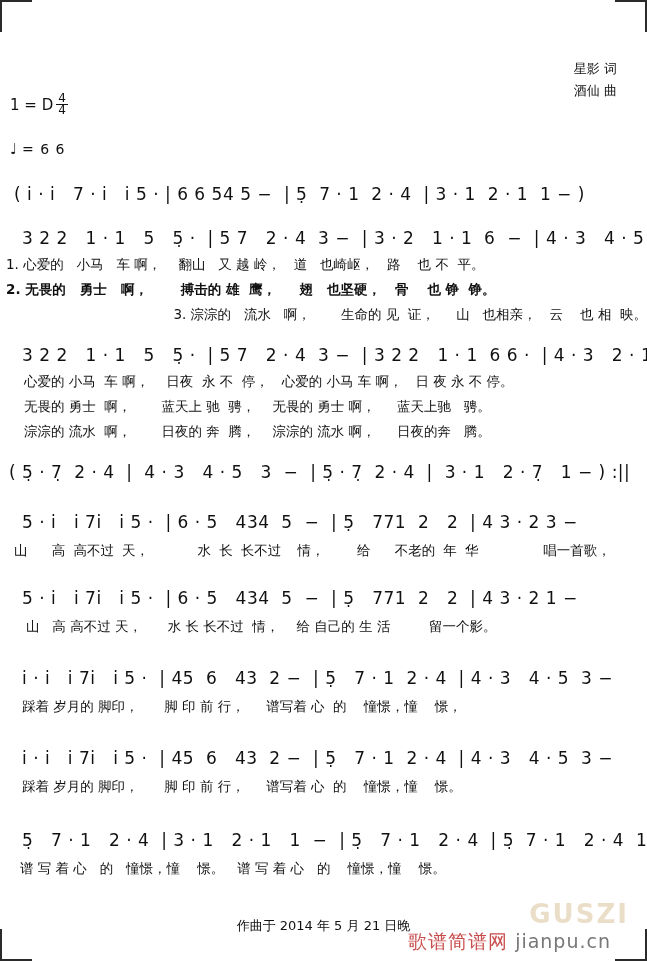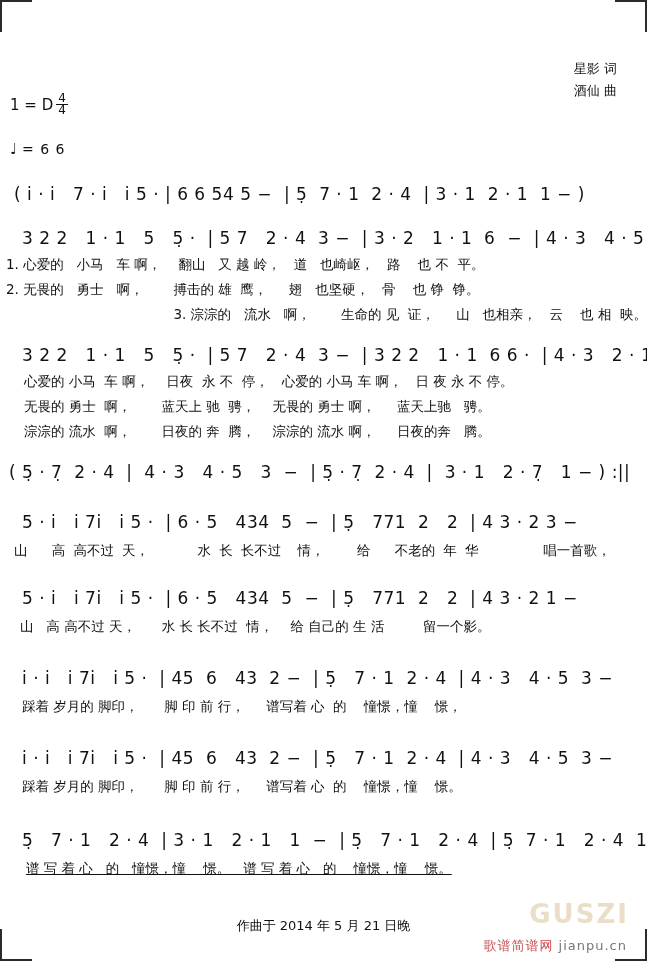--- a/index.html
+++ b/index.html
@@ -63,22 +63,22 @@
   .footer{
     position:absolute;bottom:26px;left:0;width:647px;
     text-align:center;font-size:13px;color:#111;
   }
   .wm1{
     position:absolute;right:18px;bottom:32px;
     font-size:26px;color:#e8d9c0;font-weight:bold;letter-spacing:2px;
     opacity:.85;
   }
   .wm2{
-    position:absolute;right:20px;bottom:6px;
-    font-size:13px;color:#c94f4f;letter-spacing:1px;
+    position:absolute;right:36px;bottom:6px;
+    font-size:19px;color:#c94f4f;letter-spacing:1px;
   }
   .wm2 .gray{color:#777;}
   .corner{
     position:absolute;left:0;top:0;width:30px;height:30px;
     border-left:2px solid #2b2b2b;border-top:2px solid #2b2b2b;
   }
   .corner.tr{left:auto;right:0;border-left:none;border-right:2px solid #2b2b2b;}
   .corner.bl{top:auto;bottom:0;border-top:none;border-bottom:2px solid #2b2b2b;}
   .corner.br{top:auto;bottom:0;left:auto;right:0;border-top:none;border-left:none;border-bottom:2px solid #2b2b2b;border-right:2px solid #2b2b2b;}
 </style>
@@ -111,21 +111,21 @@
     <span>= 6 6</span>
   </div>
 
   <div class="line" style="top:184px;">
     <div class="notes" style="padding-left:14px;">( i · i   7 · i   i 5 · | 6 6 54 5 −  | 5̣  7 · 1  2 · 4  | 3 · 1  2 · 1  1 − )</div>
   </div>
 
   <div class="line" style="top:228px;">
     <div class="notes" style="padding-left:22px;">3 2 2   1 · 1   5   5̣ ·  | 5 7   2 · 4  3 −  | 3 · 2   1 · 1  6  −  | 4 · 3   4 · 5  2 −</div>
     <div class="lyr" style="padding-left:6px;margin-top:8px;">1. 心爱的   小马   车 啊，    翻山   又 越 岭，   道   也崎岖，   路    也 不  平。</div>
-    <div class="lyr" style="padding-left:6px;margin-top:7px;">2. 无畏的   勇士   啊，       搏击的 雄  鹰，     翅   也坚硬，   骨    也 铮  铮。</div>
+    <div class="lyr" style="padding-left:6px;margin-top:7px;font-weight:bold;">2. 无畏的   勇士   啊，       搏击的 雄  鹰，     翅   也坚硬，   骨    也 铮  铮。</div>
     <div class="lyr" style="padding-left:6px;margin-top:7px;text-align:right;">3. 淙淙的   流水   啊，       生命的 见  证，     山   也相亲，   云    也 相  映。</div>
   </div>
 
   <div class="line" style="top:345px;">
     <div class="notes" style="padding-left:22px;">3 2 2   1 · 1   5   5̣ ·  | 5 7   2 · 4  3 −  | 3 2 2   1 · 1  6 6 ·  | 4 · 3   2 · 1  1 −</div>
     <div class="lyr" style="padding-left:24px;margin-top:8px;">心爱的 小马  车 啊，    日夜  永 不  停，   心爱的 小马 车 啊，   日 夜 永 不 停。</div>
     <div class="lyr" style="padding-left:24px;margin-top:7px;">无畏的 勇士  啊，       蓝天上 驰  骋，    无畏的 勇士 啊，     蓝天上驰   骋。</div>
     <div class="lyr" style="padding-left:24px;margin-top:7px;">淙淙的 流水  啊，       日夜的 奔  腾，    淙淙的 流水 啊，     日夜的奔   腾。</div>
   </div>
 
@@ -133,36 +133,36 @@
     <div class="notes" style="padding-left:9px;">( 5̣ · 7̣  2 · 4  |  4 · 3   4 · 5   3  −  | 5̣ · 7̣  2 · 4  |  3 · 1   2 · 7̣   1 − ) :||</div>
   </div>
 
   <div class="line" style="top:512px;">
     <div class="notes" style="padding-left:22px;">5 · i   i 7i   i 5 ·  | 6 · 5   434  5  −  | 5̣   771  2   2  | 4 3 · 2 3 −</div>
     <div class="lyr" style="padding-left:14px;margin-top:10px;font-family:Liberation Mono, monospace;">山   高 高不过 天，      水 长 长不过  情，    给   不老的 年 华        唱一首歌，</div>
   </div>
 
   <div class="line" style="top:588px;">
     <div class="notes" style="padding-left:22px;">5 · i   i 7i   i 5 ·  | 6 · 5   434  5  −  | 5̣   771  2   2  | 4 3 · 2 1 −</div>
-    <div class="lyr" style="padding-left:20px;margin-top:10px;">山   高 高不过 天，      水 长 长不过  情，    给 自己的 生 活         留一个影。</div>
+    <div class="lyr" style="padding-left:26px;margin-top:10px;">山   高 高不过 天，      水 长 长不过  情，    给 自己的 生 活         留一个影。</div>
   </div>
 
   <div class="line" style="top:668px;">
     <div class="notes" style="padding-left:22px;">i · i   i 7i   i 5 ·  | 45  6   43  2 −  | 5̣   7 · 1  2 · 4  | 4 · 3   4 · 5  3 −</div>
     <div class="lyr" style="padding-left:22px;margin-top:10px;">踩着 岁月的 脚印，      脚 印 前 行，     谱写着 心  的    憧憬，憧    憬，</div>
   </div>
 
   <div class="line" style="top:748px;">
     <div class="notes" style="padding-left:22px;">i · i   i 7i   i 5 ·  | 45  6   43  2 −  | 5̣   7 · 1  2 · 4  | 4 · 3   4 · 5  3 −</div>
     <div class="lyr" style="padding-left:22px;margin-top:10px;">踩着 岁月的 脚印，      脚 印 前 行，     谱写着 心  的    憧憬，憧    憬。</div>
   </div>
 
   <div class="line" style="top:830px;">
     <div class="notes" style="padding-left:22px;">5̣   7 · 1   2 · 4  | 3 · 1   2 · 1   1  −  | 5̣   7 · 1   2 · 4  | 5̣  7 · 1   2 · 4  1 − ||</div>
-    <div class="lyr" style="padding-left:26px;margin-top:10px;text-decoration:underline;">谱 写 着 心   的   憧憬，憧    憬。   谱 写 着 心   的    憧憬，憧    憬。</div>
+    <div class="lyr" style="padding-left:20px;margin-top:10px;">谱 写 着 心   的   憧憬，憧    憬。   谱 写 着 心   的    憧憬，憧    憬。</div>
   </div>
 
   <div class="footer">作曲于 2014 年 5 月 21 日晚</div>
 
   <div class="wm1">GUSZI</div>
   <div class="wm2">
     <span>歌谱简谱网</span>
     <span class="gray">jianpu.cn</span>
   </div>
 

